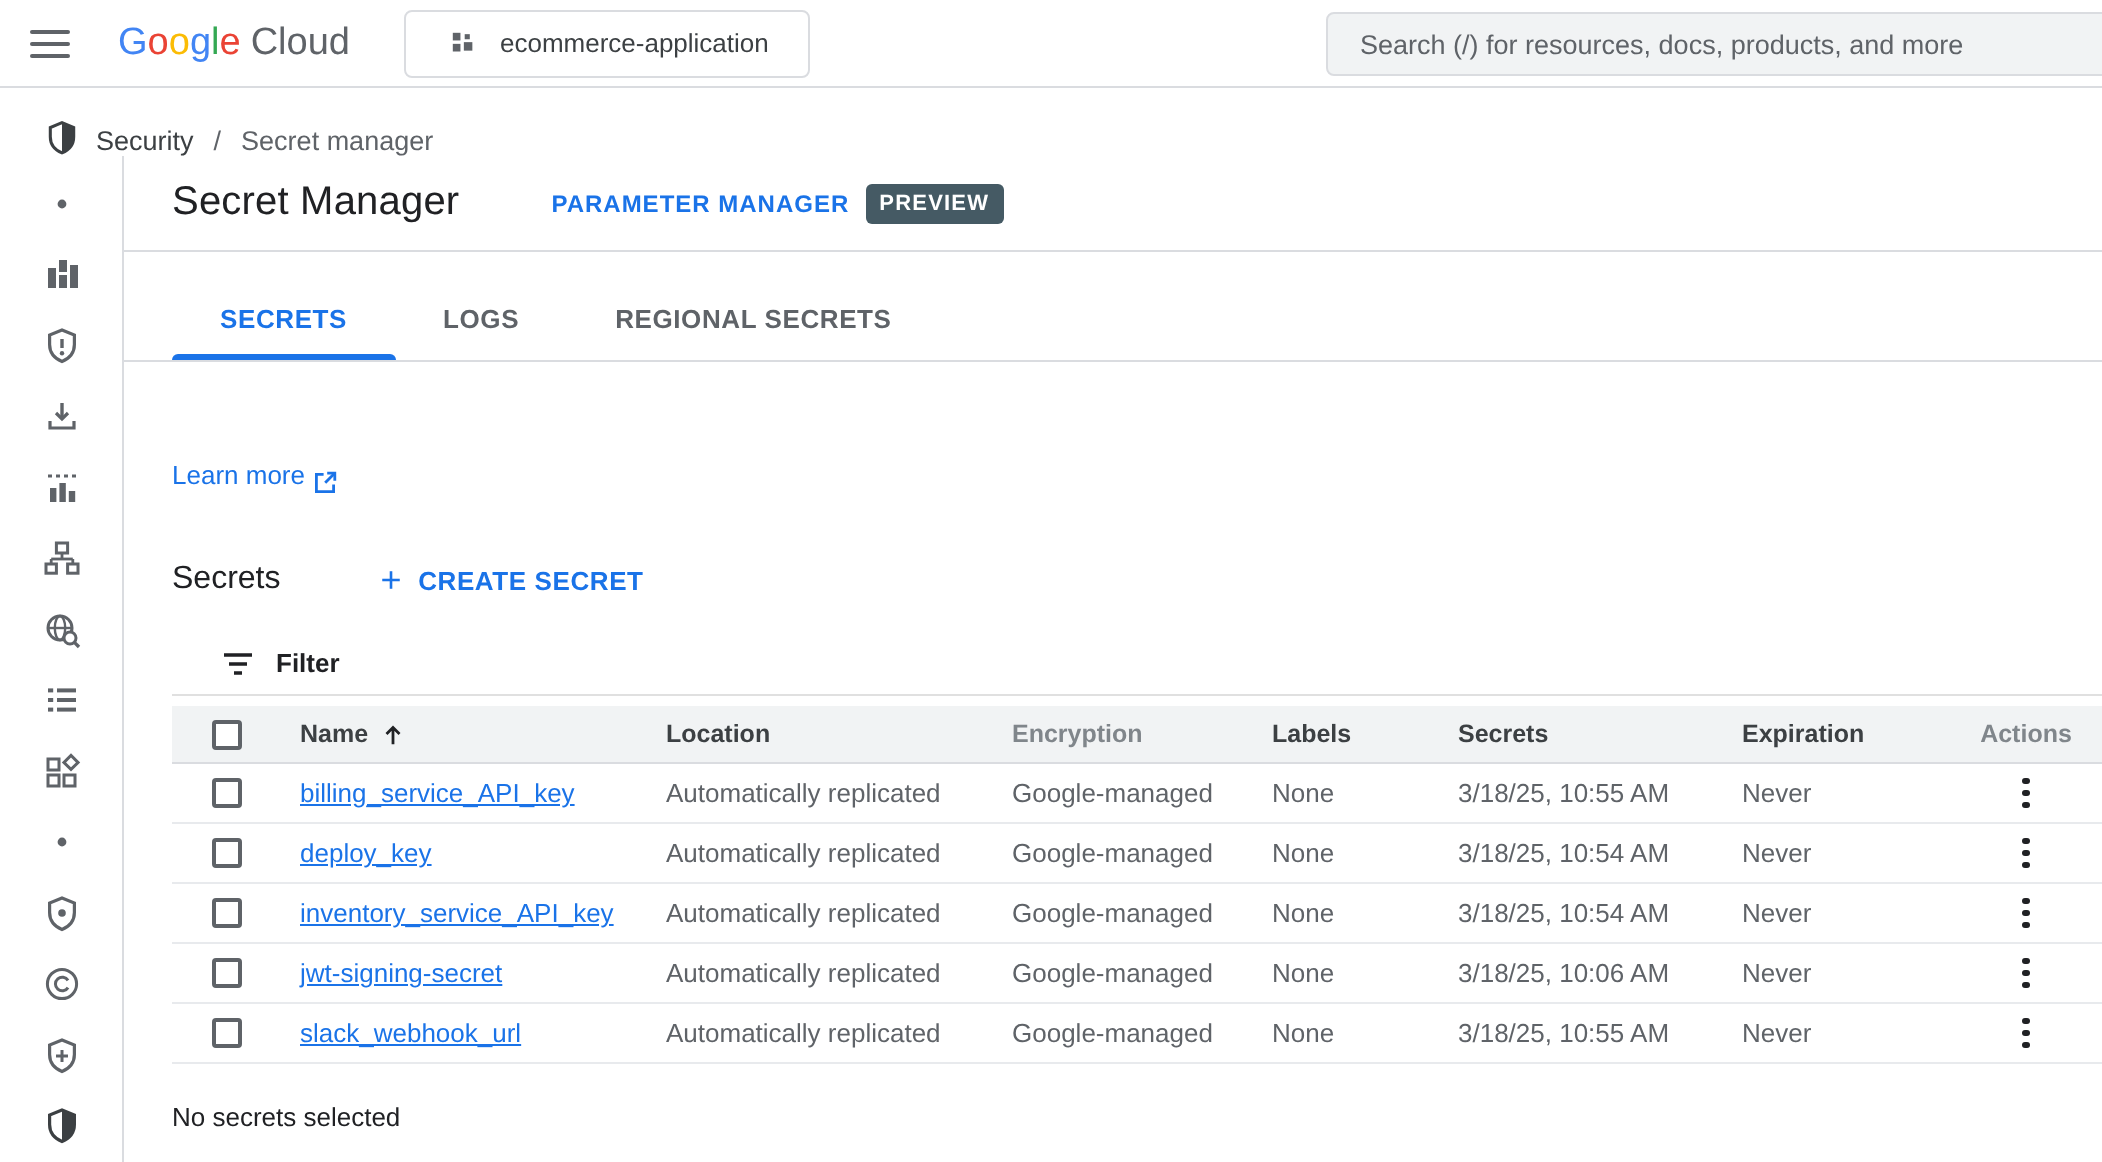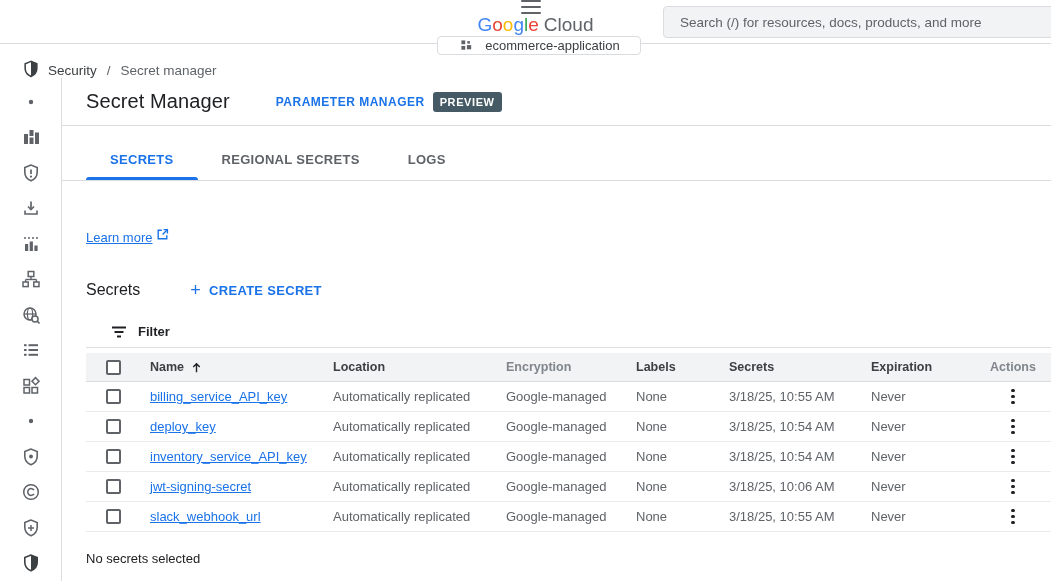--- a/index.html
+++ b/index.html
@@ -1,21 +1,21 @@
 <!DOCTYPE html>
 <html><head>
 <meta charset="utf-8">
 <style>
   * { margin:0; padding:0; box-sizing:border-box; }
   html,body { width:1051px; height:581px; overflow:hidden; background:#fff;
     font-family:"Liberation Sans","DejaVu Sans",sans-serif; color:#202124; }
 
   
   .appbar { position:relative; height:44px; display:flex; align-items:center;
-    border-bottom:1px solid #dadce0; background:#fff;flex-direction:column; }
+    border-bottom:1px solid #dadce0; background:#fff; }
   .hamburger { margin-left:15px; width:24px; height:24px; background:none; border:none;
     cursor:pointer; display:flex; flex-direction:column; justify-content:center; gap:4px; }
   .hamburger span { display:block; height:2px; width:20px; background:#5f6368; border-radius:1px; }
   .logo { display:flex; align-items:baseline; margin-left:20px; font-size:19px; cursor:pointer; }
   .logo .letters span { font-weight:500; }
   .logo .cloud { color:#5f6368; margin-left:5px; }
   .project-btn { margin-left:27px; height:34px; display:flex; align-items:center; gap:10px;
     padding:0 20px; background:#fff; border:1px solid #dadce0; border-radius:4px;
     font-size:13px; color:#3c4043; cursor:pointer; }
   .search-box { position:absolute; left:663px; right:-10px; top:6px; height:32px;
@@ -52,22 +52,22 @@
     border-bottom:1px solid #dadce0; padding-left:24px; }
   .tab { position:relative; height:42px; display:flex; align-items:center; padding:0 24px;
     font-size:13px; font-weight:700; letter-spacing:.3px; color:#5f6368; cursor:pointer;
     background:none; border:none; font-family:inherit; }
   .tab.active { color:#1a73e8; }
   .tab.active::after { content:""; position:absolute; left:0; right:0; bottom:0; height:3px;
     background:#1a73e8; border-radius:3px 3px 0 0; }
 
   
   .desc { margin:27px 24px 0; font-size:13px; line-height:20px; color:#202124; max-width:640px; }
-  .learn-more { display:inline-flex; align-items:flex-start; gap:4px; color:#1a73e8;
-    text-decoration:underline; font-size:13px; cursor:pointer; }
+  .learn-more { display:inline-flex; align-items:flex-end; gap:4px; color:#1a73e8;
+    font-size:13px; cursor:pointer; }
 
   
   .secrets-row { margin:33px 24px 0; display:flex; align-items:center; }
   .secrets-heading { font-size:16px; font-weight:400; color:#202124; }
   .create-btn { margin-left:50px; display:flex; align-items:center; gap:8px; background:none;
     border:none; cursor:pointer; color:#1a73e8; font-size:13px; font-weight:700;
     letter-spacing:.3px; font-family:inherit; }
   .create-btn .plus { font-size:18px; font-weight:400; line-height:1; }
 
   
@@ -247,22 +247,22 @@
   <main class="main">
 
     <div class="title-row">
       <h1 class="page-title">Secret Manager</h1>
       <button class="pm-link">PARAMETER MANAGER</button>
       <span class="preview-badge">PREVIEW</span>
     </div>
 
     <div class="tabs">
       <button class="tab active">SECRETS</button>
+      <button class="tab">LOGS</button>
       <button class="tab">REGIONAL SECRETS</button>
-      <button class="tab">LOGS</button>
     </div>
 
     <p class="desc">
       <br>
       <span class="learn-more">
         <span>Learn more</span>
         <svg width="13" height="13" viewBox="0 0 13 13">
           <path d="M10.8 7.2v3.6H2.2V2.2h3.6" fill="none" stroke="#1a73e8" stroke-width="1.4"></path>
           <path d="M7.6 1.6h3.8v3.8" fill="none" stroke="#1a73e8" stroke-width="1.4"></path>
           <path d="M11.2 1.8 6.6 6.4" stroke="#1a73e8" stroke-width="1.4"></path>

